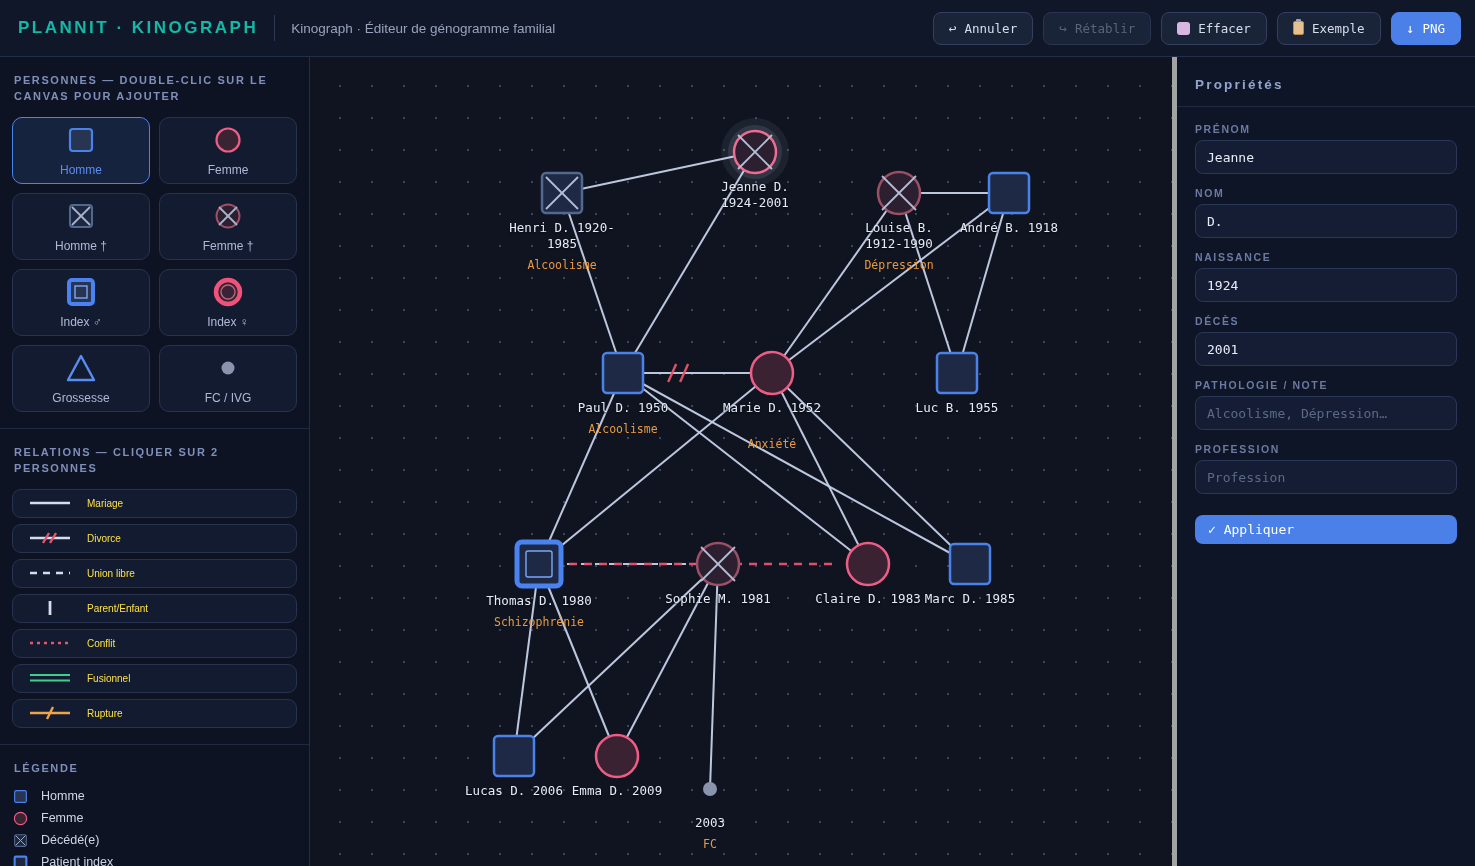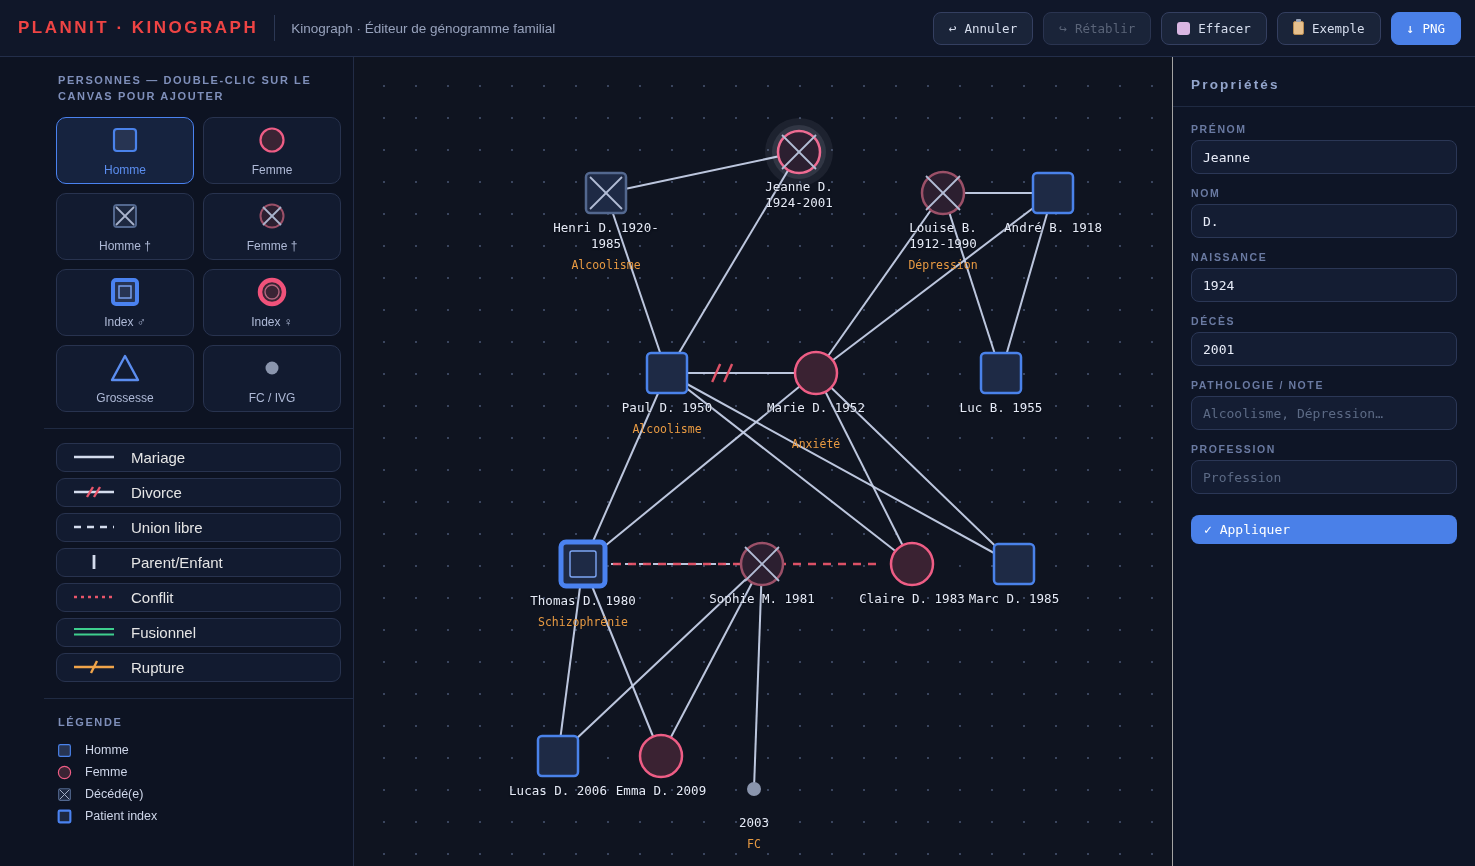--- a/index.html
+++ b/index.html
@@ -3,71 +3,71 @@
 <meta charset="utf-8">
 <style>
   * { margin:0; padding:0; box-sizing:border-box; }
   html,body { width:1475px; height:866px; overflow:hidden; background:#0d1322;
     font-family:"Liberation Sans", sans-serif; }
   .app { width:1475px; height:866px; display:flex; flex-direction:column; }
 
   
   .topbar { height:57px; background:#101729; border-bottom:1px solid #232e4a;
     display:flex; align-items:center; padding:0 14px 0 18px; flex:0 0 57px; }
-  .logo { color:#ef4444; font-weight:bold; font-size:17px; letter-spacing:2.5px; }
+  .logo { color:#14b8a6; font-weight:bold; font-size:17px; letter-spacing:2.5px; }
   .topbar-sep { width:1px; height:26px; background:#2c3854; margin:0 16px; }
   .subtitle { color:#97a2bc; font-size:13.5px; }
   .topbar-actions { margin-left:auto; display:flex; gap:10px; align-items:center; }
   .tbtn { display:flex; align-items:center; gap:8px; background:#1a2439; border:1px solid #343f60;
     color:#d6dded; font-family:"DejaVu Sans Mono", monospace; font-size:12.5px;
     padding:8px 15px; border-radius:8px; cursor:pointer; }
   .tbtn .glyph { font-size:13px; }
   .tbtn.disabled { color:#5a6478; border-color:#2a3450; }
   .tbtn.primary { background:#4a80e8; border-color:#4a80e8; color:#fff; }
   .icon-eraser { width:13px; height:13px; background:#d9b6e2; border-radius:3px; display:inline-block; }
   .icon-clip { width:11px; height:14px; background:#e6c08e; border:1px solid #b98c52; border-radius:2px;
     display:inline-block; position:relative; }
   .icon-clip::before { content:""; position:absolute; left:2px; top:-3px; width:5px; height:3px;
     background:#9aa4b8; border-radius:1px; }
 
-  .main { flex:1; display:flex; min-height:0;margin-left:44px; }
+  .main { flex:1; display:flex; min-height:0; }
 
   
   .sidebar { width:310px; flex:0 0 310px; background:#0d1322; border-right:1px solid #222c46;
     padding:14px 12px 0 12px; display:flex; flex-direction:column; overflow:hidden; }
   .section-header { color:#7f8fba; font-size:11px; font-weight:bold; letter-spacing:1.6px;
     text-transform:uppercase; line-height:1.45; margin:2px 2px 12px 2px; }
   .tool-grid { display:grid; grid-template-columns:1fr 1fr; gap:9px; margin-bottom:16px; }
   .tool-btn { background:#121b30; border:1px solid #28334f; border-radius:10px; height:67px;
     display:flex; flex-direction:column; align-items:center; justify-content:center; gap:7px; cursor:pointer; }
   .tool-btn.selected { background:#16233f; border:1.5px solid #4a82f0; }
   .tool-btn .tlabel { font-size:12px; color:#aeb9d6; }
   .tool-btn.selected .tlabel { color:#5b8def; }
   .divider { border-top:1px solid #1f2a42; margin:0 -12px 14px -12px; }
   .rel-list { display:flex; flex-direction:column; gap:6px; margin-bottom:16px; }
   .rel-btn { background:#121b30; border:1px solid #28334f; border-radius:9px; height:29px;
     display:flex; align-items:center; gap:14px; padding:0 14px; cursor:pointer; }
-  .rel-btn .rlabel { font-size:15px; color:#e5e5e5; }
+  .rel-btn .rlabel { font-size:10px; color:#fde047; }
   .legend-list { display:flex; flex-direction:column; gap:7px; }
   .legend-row { display:flex; align-items:center; gap:12px; height:15px; }
   .legend-row .llabel { font-size:12.5px; color:#cdd5e8; }
 
   
   .canvas-wrap { flex:1; position:relative; background:#0f1420;
     background-image:radial-gradient(#3a455e 1.1px, transparent 1.3px);
     background-size:32px 32px; background-position:14px 13px; overflow:hidden; }
   .canvas-wrap svg.scene { position:absolute; left:0; top:0; }
   .node-label { position:absolute; transform:translateX(-50%); text-align:center;
     font-family:"DejaVu Sans Mono", monospace; font-size:12.5px; color:#e6ebf7;
     line-height:1.3; white-space:pre-line; text-shadow:0 1px 2px rgba(5,8,16,.8); }
   .node-note { position:absolute; transform:translateX(-50%); text-align:right;
     font-family:"DejaVu Sans Mono", monospace; font-size:11.5px; color:#e89a42; white-space:nowrap; }
 
   
-  .props { width:303px; flex:0 0 303px; background:#0e1526; border-left:1px solid #a3a3a3;
+  .props { width:303px; flex:0 0 303px; background:#0e1526; border-left:5px solid #a3a3a3;
     padding:0 18px; display:flex; flex-direction:column; }
   .props-title { color:#93a5cc; font-weight:bold; font-size:13.5px; letter-spacing:2.2px;
     padding:20px 0 14px 0; border-bottom:1px solid #1f2a42; margin:0 -18px 16px -18px;
     padding-left:18px; }
   .field { margin-bottom:13px; }
   .field .flabel { color:#6a7aa2; font-size:10.5px; font-weight:bold; letter-spacing:1.6px;
     margin-bottom:5px; text-transform:uppercase; }
   .field input { width:100%; height:29px; background:#141d33; border:1px solid #2b3756;
     border-radius:8px; color:#e8ecf8; font-family:"DejaVu Sans Mono", monospace; font-size:13px;
     padding:16px 11px; outline:none; }
@@ -163,20 +163,21 @@
             <span class="tlabel">Grossesse</span>
           </div>
           <div class="tool-btn">
             <svg width="32" height="32" viewBox="0 0 32 32">
               <circle cx="16" cy="16" r="6.5" fill="#8a95ad"></circle>
             </svg>
             <span class="tlabel">FC / IVG</span>
           </div>
         </div>
       <div class="divider"></div>
+      <div class="section-header">Relations — cliquer sur 2 personnes</div>
       <div class="rel-list" id="relation-tools">
           <div class="rel-btn">
             <svg width="46" height="16" viewBox="0 0 46 16">
               <line x1="3" y1="8" x2="43" y2="8" stroke="#d4dced" stroke-width="2.6"></line>
             </svg>
             <span class="rlabel">Mariage</span>
           </div>
           <div class="rel-btn">
             <svg width="46" height="16" viewBox="0 0 46 16">
               <line x1="3" y1="8" x2="43" y2="8" stroke="#d4dced" stroke-width="2.4"></line>

